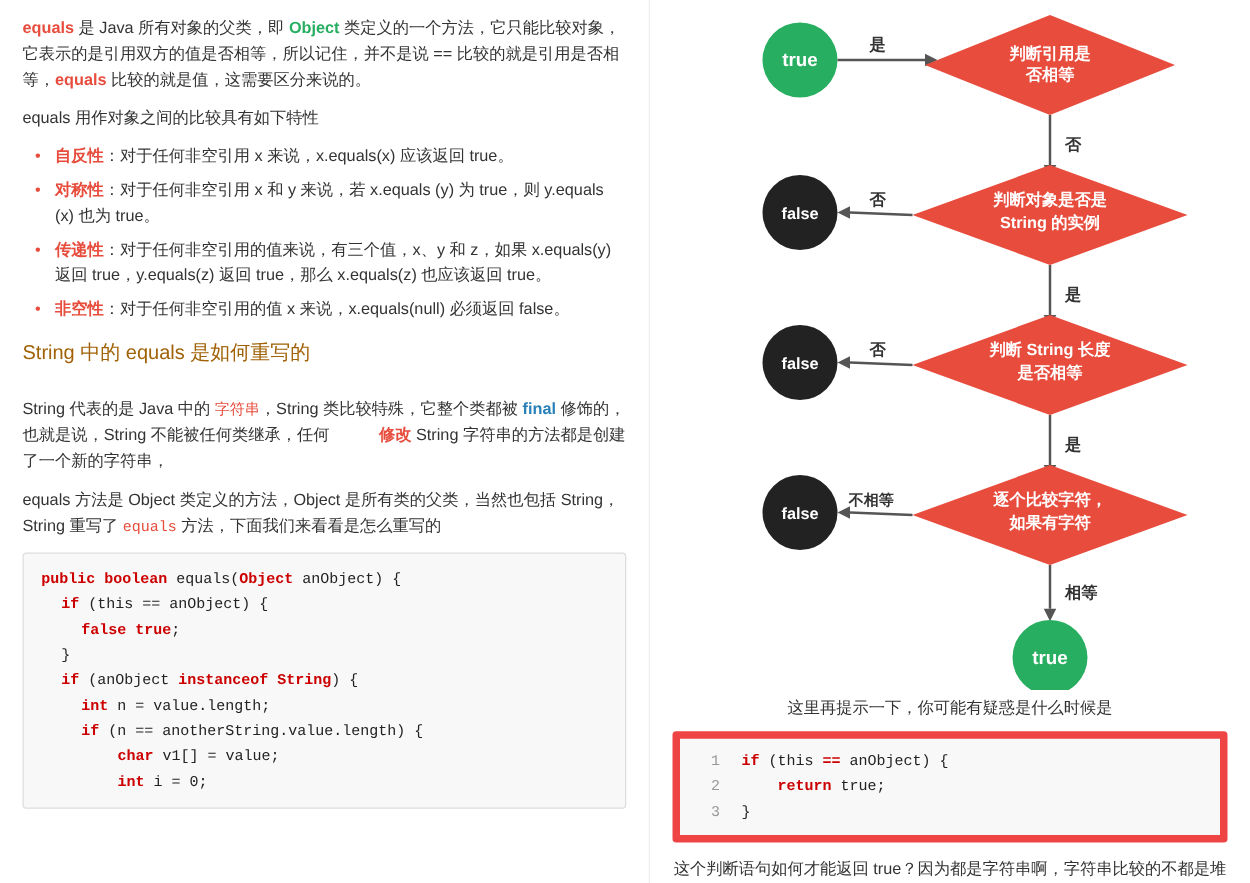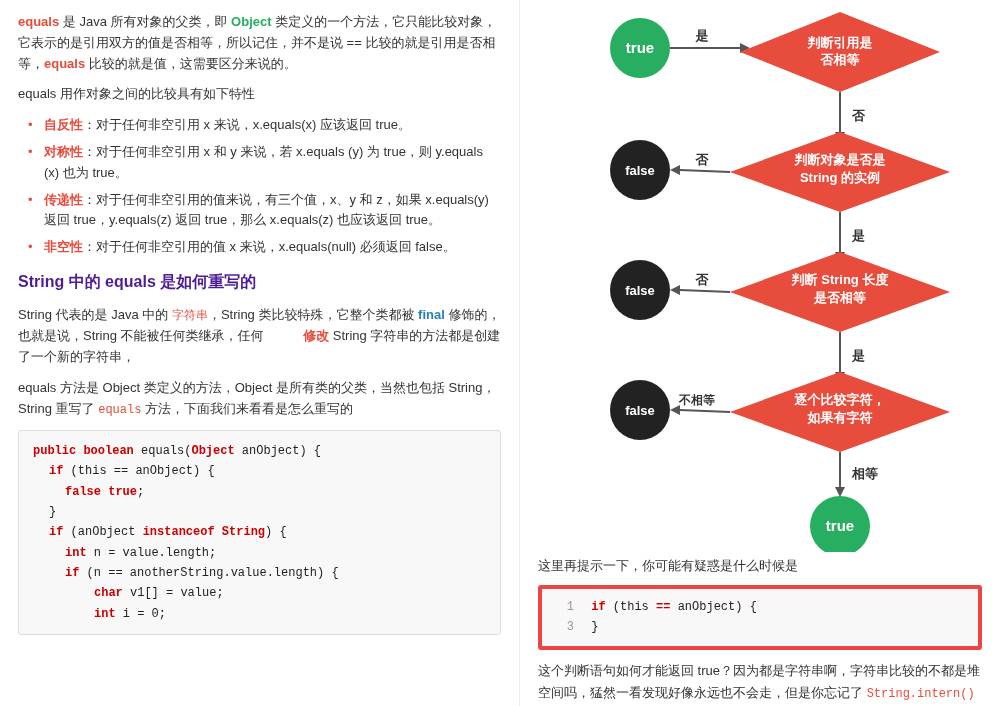--- a/index.html
+++ b/index.html
@@ -26,23 +26,23 @@
 
     
     .text-block { margin-bottom: 10px; line-height: 1.6; font-size: 13px; }
     .text-block .highlight-equals { color: #e74c3c; font-weight: bold; }
     .text-block .highlight-object { color: #27ae60; font-weight: bold; }
     .text-block .highlight-final { color: #2980b9; font-weight: bold; }
     .text-block .highlight-modify { color: #e74c3c; font-weight: bold; margin-left: 36px; }
 
     .section-title {
       font-size: 16px;
-      font-weight: bold;
-      color: #4c1d95;
-      margin: 14px 0 12px 0;
+      font-weight: normal;
+      color: #a16207;
+      margin: 14px 0 24px 0;
     }
 
     ul.props-list {
       list-style: none;
       padding-left: 10px;
       margin-bottom: 10px;
     }
     ul.props-list li {
       margin-bottom: 6px;
       line-height: 1.6;
@@ -80,40 +80,40 @@
     
     .fc-wrapper {
       position: relative;
       width: 440px;
       margin: 0 auto;
     }
 
     
     .right-code-block {
       background: #f8f8f8;
-      border: 4px solid #ef4444;
+      border: 6px solid #ef4444;
       border-radius: 3px;
       padding: 8px 12px;
       font-family: 'Courier New', monospace;
       font-size: 12px;
       line-height: 1.7;
       margin: 8px 0 10px 0;
       color: #222;
     }
     .right-code-block .line-num {
       display: inline-block;
       width: 20px;
       color: #999;
       user-select: none;
       text-align: right;
       margin-right: 10px;
     }
     .right-code-block .kw { color: #cc0000; font-weight: bold; }
 
-    .right-text { font-size: 13px; line-height: 1.7; margin-bottom: 8px; color: #333; }
+    .right-text { font-size: 13px; line-height: 1.7; margin-bottom: 8px; color: #333; text-align: center; }
     .right-text .inline-code { color: #e74c3c; font-family: 'Courier New', monospace; font-size: 12px; }
   </style>
 </head>
 <body>
 
 <div class="left-panel">
 
   <div class="text-block">
     <span class="highlight-equals">equals</span>
     是 Java 所有对象的父类，即
@@ -245,20 +245,24 @@
   </div>
 
   <div class="right-text">这里再提示一下，你可能有疑惑是什么时候是</div>
 
   <div class="right-code-block">
     <div>
       <span class="line-num">1</span>
       <span class="kw">if</span> (this <span class="kw">==</span> anObject) {
     </div>
     <div>
+      <span class="line-num">2</span>
+      &nbsp;&nbsp;&nbsp;&nbsp;<span class="kw">return</span> true;
+    </div>
+    <div>
       <span class="line-num">3</span>
       }
     </div>
   </div>
 
   <div class="right-text">
     这个判断语句如何才能返回 true？因为都是字符串啊，字符串比较的不都是堆空间吗，猛然一看发现好像永远也不会走，但是你忘记了
     <span class="inline-code">String.intern()</span>
     方法，它表示的概念在不同的 JDK 版本不同的区分
   </div>

